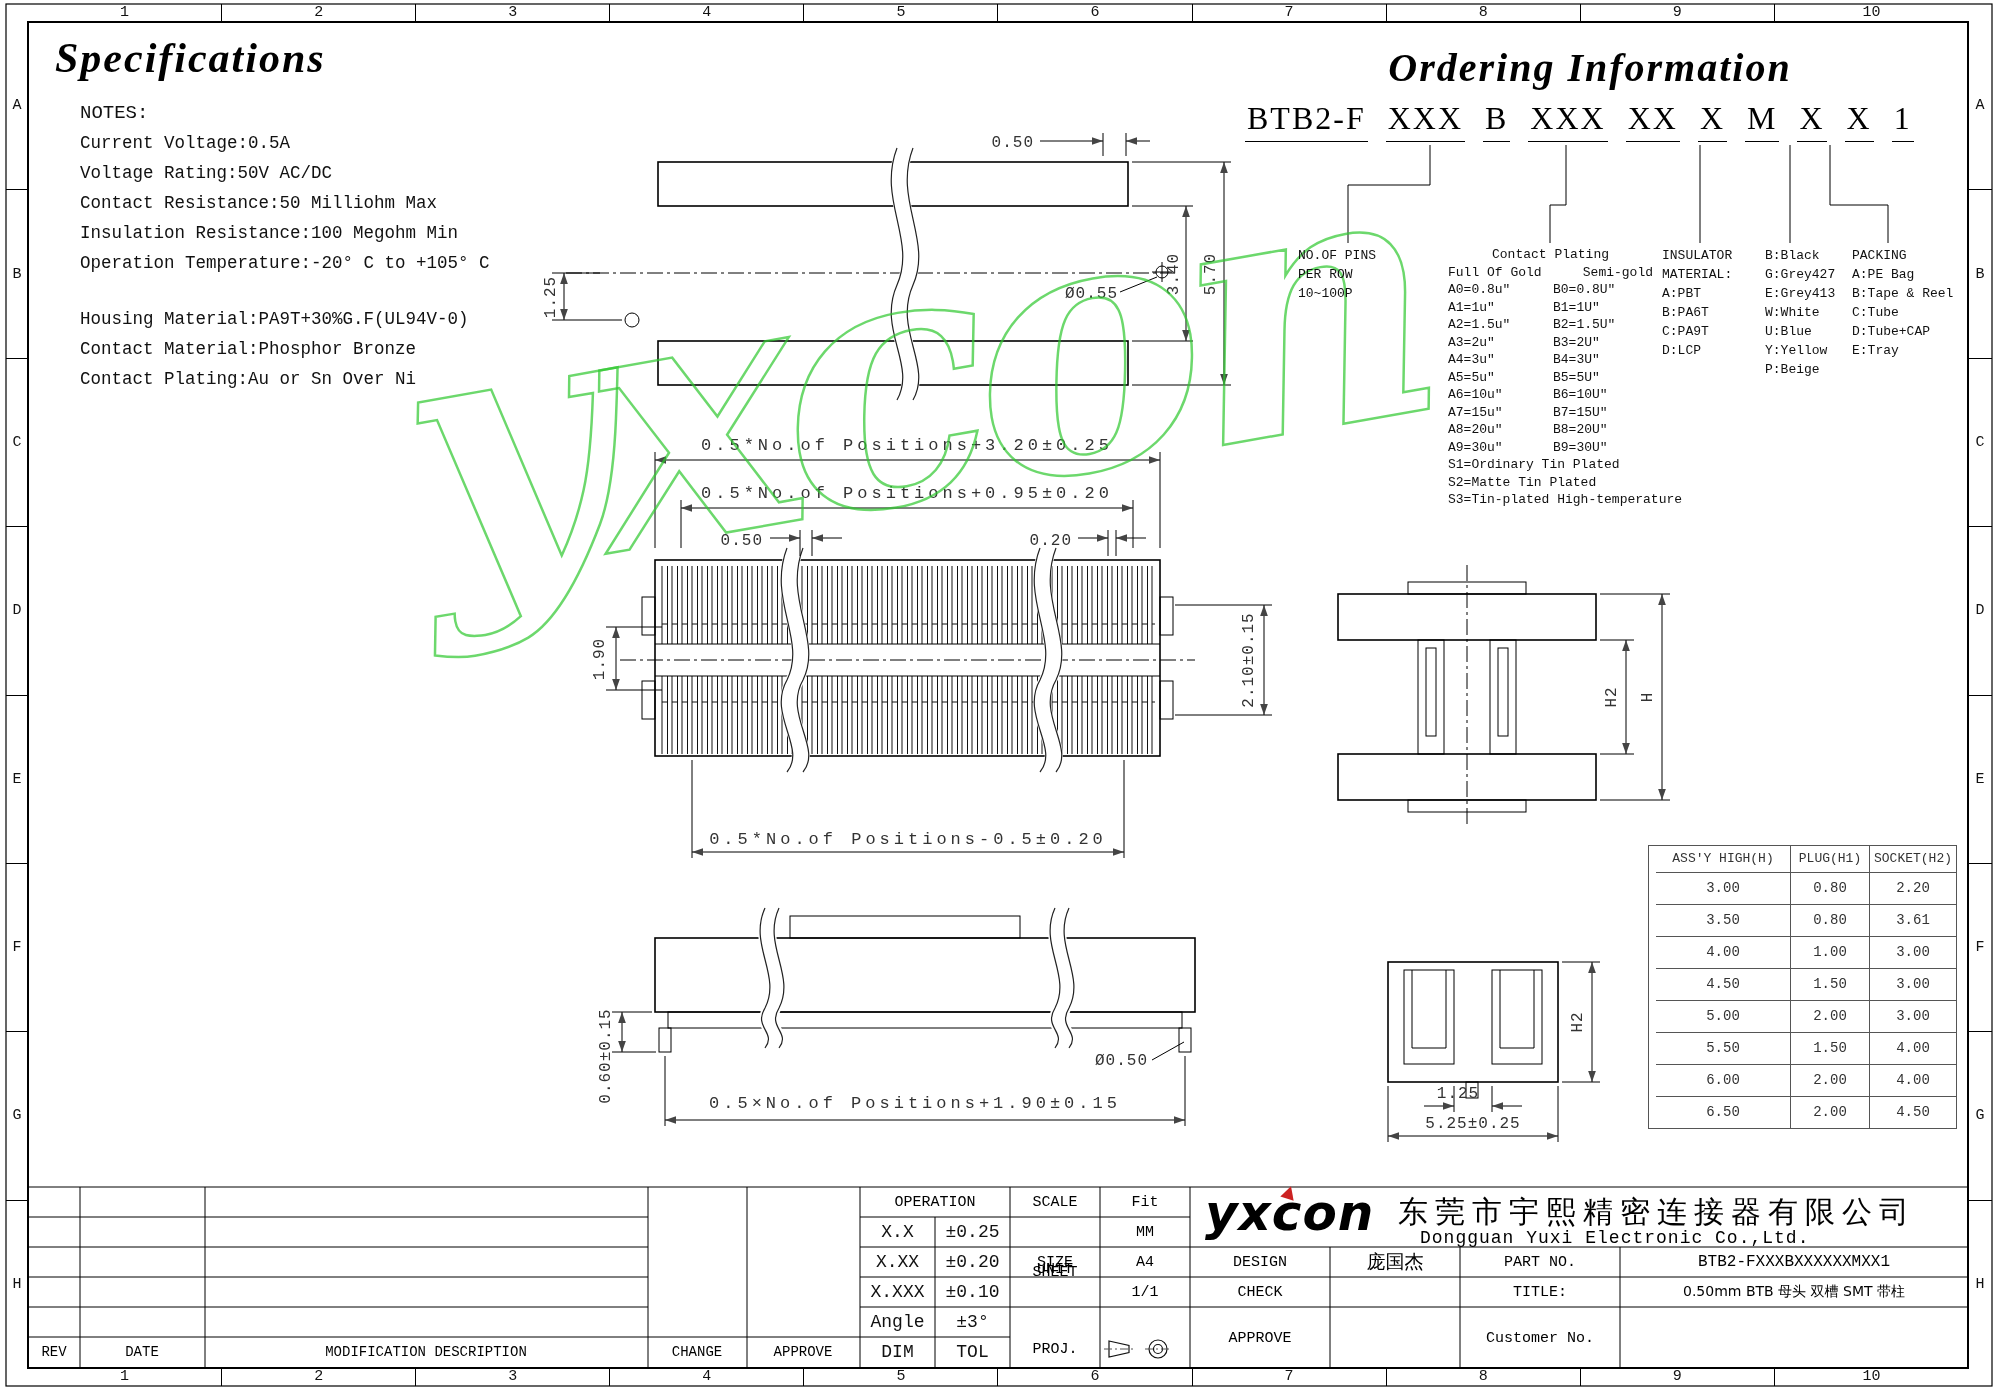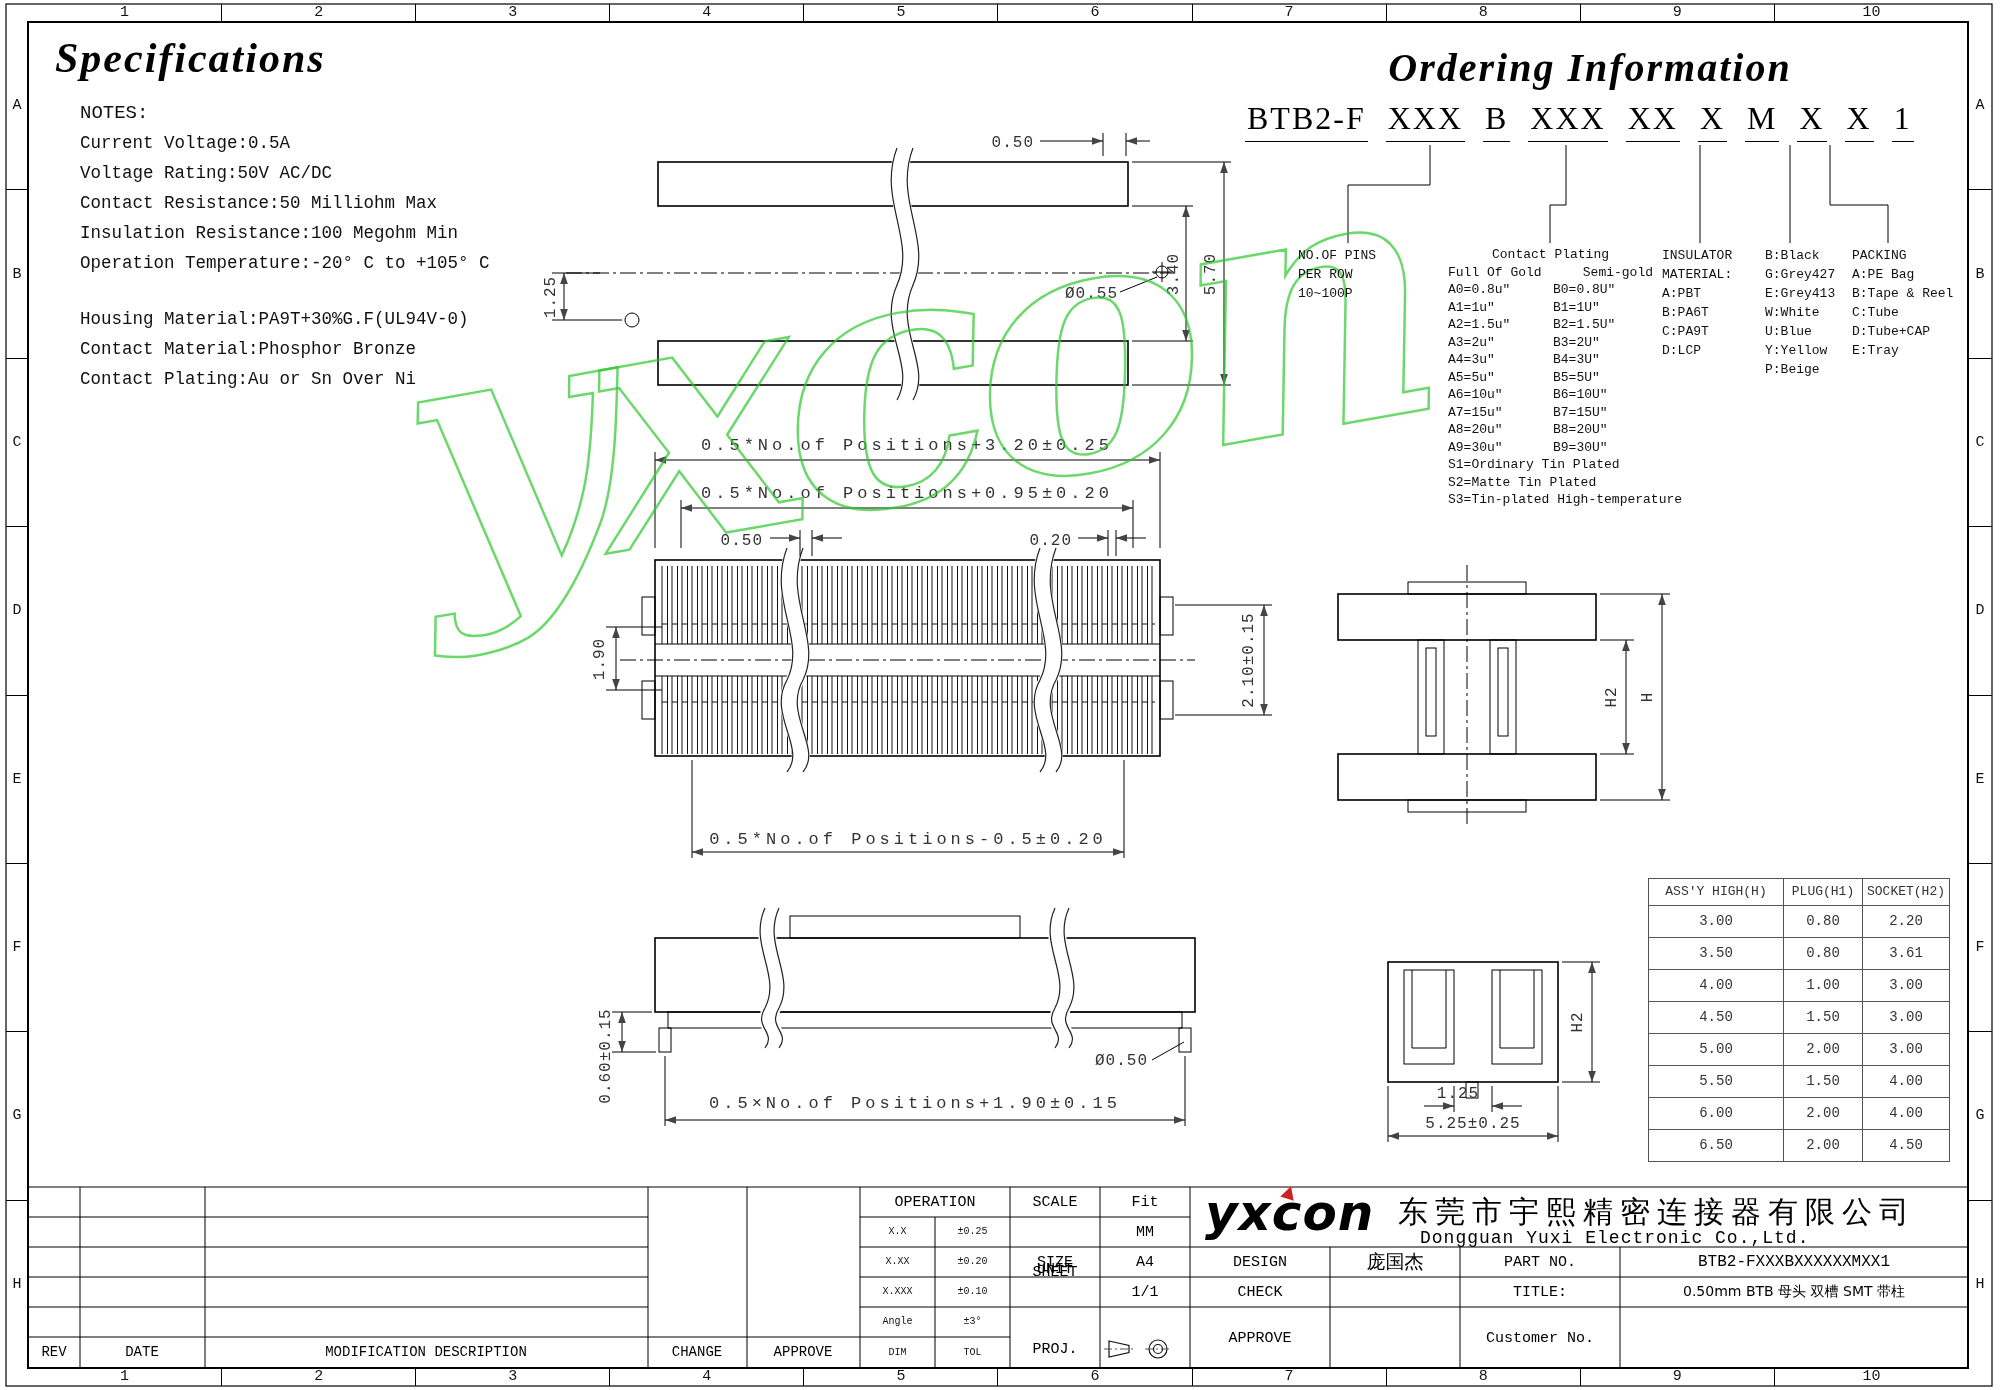--- a/index.html
+++ b/index.html
@@ -52,32 +52,32 @@
   .pinscol{left:1298px;top:246px;}
   .platcol{left:1448px;top:246px;width:205px;line-height:17.5px;}
   .plat-head{text-align:center;}
   .plat-sub{display:flex;justify-content:space-between;}
   .pp{display:flex;}
   .pp span:first-child{width:105px;}
   .inscol{left:1662px;top:246px;}
   .colcol{left:1765px;top:246px;}
   .packcol{left:1852px;top:246px;}
   
-  .htable{position:absolute;left:1648px;top:878px;width:300px;border:1px solid #555;z-index:4;
-      color:#333;font-size:14px;background:transparent;}
+  .htable{position:absolute;left:1648px;top:845px;width:300px;border:1px solid #555;z-index:4;
+      color:#333;font-size:14px;background:transparent;padding-left:7px;}
   .ht-row{display:flex;height:31px;line-height:31px;border-top:1px solid #555;}
   .ht-head{height:26px;line-height:26px;border-top:none;font-size:13px;}
   .ht-cell{text-align:center;border-right:1px solid #555;overflow:hidden;}
   .c1{width:134px;} .c2{width:78px;} .c3{flex:1;border-right:none;}
   
   .tb{position:absolute;transform:translate(-50%,-50%);white-space:nowrap;font-size:15px;z-index:4;color:#000;}
   .tb14{font-size:14px;}
   .oprows{position:absolute;left:860px;top:1217px;width:150px;z-index:4;}
   .oprow{display:flex;height:30px;line-height:30px;}
-  .opc{width:75px;text-align:center;font-size:10px;}
+  .opc{width:75px;text-align:center;font-size:18px;}
   .opfoot{position:absolute;left:860px;top:1337px;width:150px;height:31px;z-index:4;display:flex;line-height:31px;}
   .logo{position:absolute;left:1205px;top:1188px;z-index:4;font-family:"DejaVu Sans","Liberation Sans",sans-serif;
       font-weight:900;font-style:italic;font-size:50px;letter-spacing:1px;color:#000;line-height:1;}
   .logo-accent{position:absolute;left:1282px;top:1186px;width:0;height:0;z-index:5;
       border-left:7px solid transparent;border-right:7px solid transparent;border-bottom:13px solid #cc2222;
       transform:rotate(18deg);}
   .company-cn{position:absolute;left:1398px;top:1192px;z-index:4;font-family:"DejaVu Sans",sans-serif;
       font-size:30px;letter-spacing:7px;color:#000;}
   .company-en{position:absolute;left:1420px;top:1228px;z-index:4;font-size:18px;letter-spacing:1px;color:#000;}
   .projsym{position:absolute;left:1103px;top:1336px;z-index:4;}

